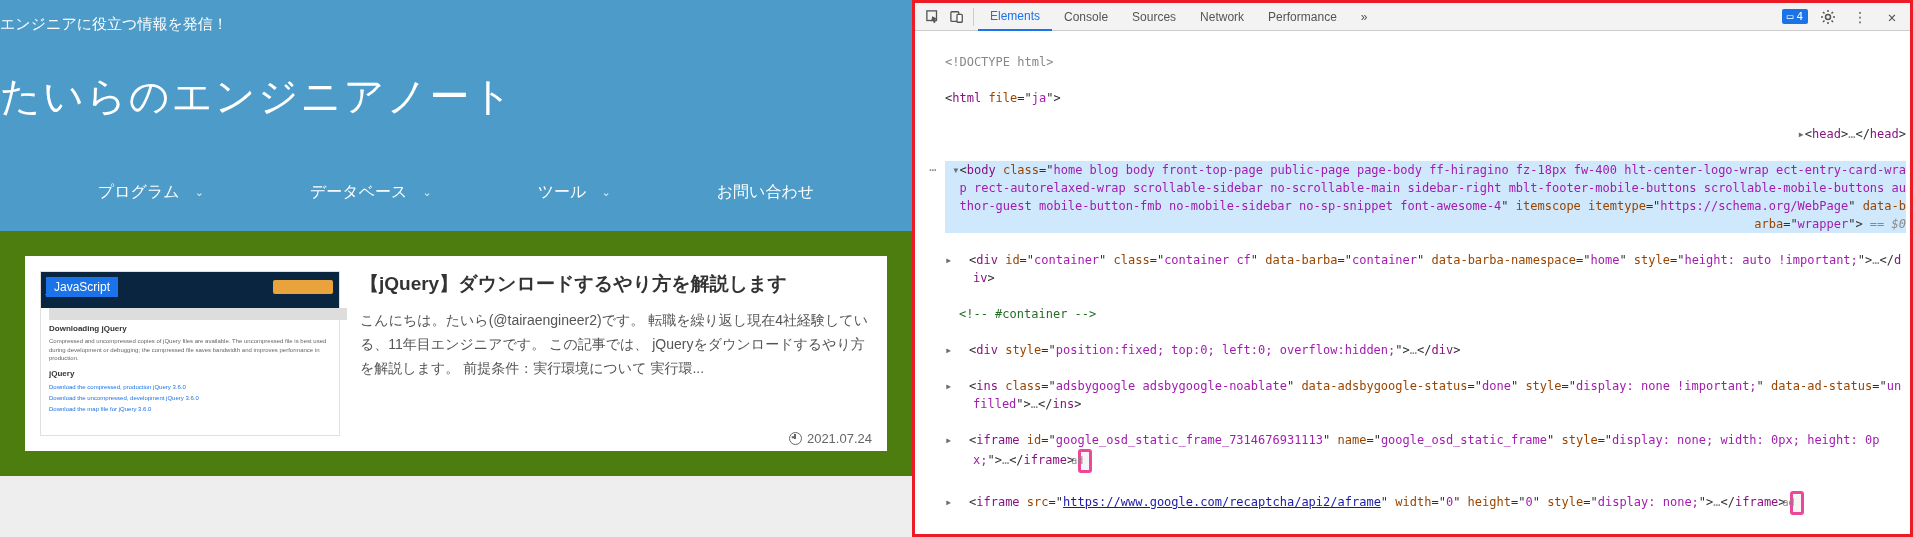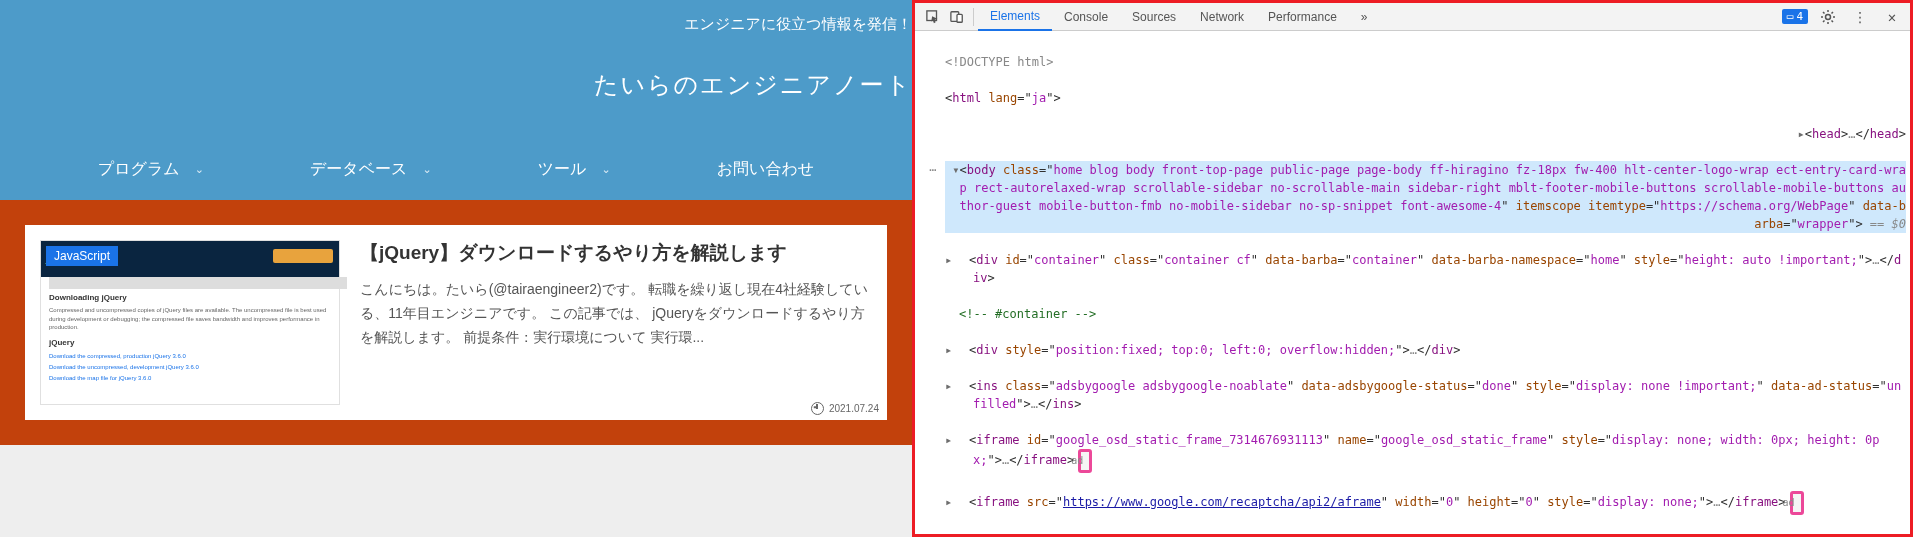--- a/index.html
+++ b/index.html
@@ -1,38 +1,38 @@
 <!DOCTYPE html>
 <html><head>
 <meta charset="utf-8">
 <style>
 * { margin: 0; padding: 0; box-sizing: border-box; }
 body { font-family: "Hiragino Sans", Meiryo, sans-serif; font-size: 13px; overflow: hidden; }
 .main-container { display: flex; width: 1913px; height: 537px; }
 .website-panel { width: 912px; height: 537px; background: #eee; overflow: hidden; }
-.site-header { background: #4d9bc9; color: #fff; text-align: right; padding: 15px 0 12px; }
+.site-header { background: #4d9bc9; color: #fff; text-align: left; padding: 15px 0 20px; }
 .tagline { font-size: 15px; margin-bottom: 35px; }
-.site-title { font-size: 24px; letter-spacing: 2px; margin-bottom: 50px; }
+.site-title { font-size: 40px; letter-spacing: 2px; margin-bottom: 50px; }
 .nav-menu { display: flex; justify-content: center; gap: 16px; }
 .nav-item { padding: 8px 45px; font-size: 16px; display: flex; align-items: center; gap: 15px; cursor: pointer; }
 .chevron { font-size: 11px; opacity: 0.8; }
-.content-area { background: #c2410c; padding: 25px; }
+.content-area { background: #4d7c0f; padding: 25px; }
 .article-card { background: #fff; display: flex; padding: 15px; gap: 20px; position: relative; }
 .thumb-wrap { position: relative; width: 300px; height: 165px; background: #f5f5f5; flex-shrink: 0; border: 1px solid #e0e0e0; }
 .cat-badge { position: absolute; top: 5px; left: 5px; background: #1a73e8; color: #fff; padding: 3px 8px; font-size: 12px; z-index: 2; }
 .fake-thumb { width: 100%; height: 100%; background: linear-gradient(to bottom, #0a2540 0%, #0a2540 22%, #fff 22%, #fff 100%); position: relative; font-size: 6px; color: #666; padding-top: 45px; padding-left: 8px; line-height: 1.4; }
 .fake-thumb-top { position: absolute; top: 0; left: 0; width: 100%; height: 22%; background: #0a2540; color: #5c9; font-family: Arial; font-style: italic; font-size: 14px; padding: 6px; }
 .fake-thumb-top .btn { position: absolute; right: 6px; top: 8px; background: #e8a33d; width: 60px; height: 14px; border-radius: 2px; }
 .fake-thumb-bar { position: absolute; top: 22%; width: 100%; height: 12px; background: #ddd; }
 .fake-thumb-h { font-weight: bold; color: #333; font-size: 8px; margin-top: 6px; margin-bottom: 3px; }
 .fake-thumb .link { color: #1a73e8; display: block; margin-top: 3px; }
 .article-body { flex: 1; }
 .article-title { font-size: 19px; font-weight: bold; margin-bottom: 12px; color: #333; }
 .article-excerpt { font-size: 14px; color: #555; line-height: 1.7; }
-.article-date { position: absolute; right: 8px; bottom: 5px; font-size: 10px; color: #666; display: flex; align-items: center; gap: 5px; }
+.article-date { position: absolute; right: 15px; bottom: 5px; font-size: 13px; color: #666; display: flex; align-items: center; gap: 5px; }
 .clock-icon { width: 13px; height: 13px; border: 1.5px solid #666; border-radius: 50%; position: relative; }
 .clock-icon::before { content: ''; position: absolute; top: 1px; left: 4.5px; width: 1.5px; height: 5px; background: #666; transform-origin: bottom; transform: rotate(0deg); }
 .clock-icon::after { content: ''; position: absolute; top: 4px; left: 4.5px; width: 1.5px; height: 3px; background: #666; transform-origin: top; transform: rotate(90deg); }
 
 
 .devtools { flex: 1; background: #fff; border: 3px solid #ed1c24; display: flex; flex-direction: column; font-family: Consolas, Menlo, monospace; font-size: 12px; }
 .dt-tabs { display: flex; align-items: center; background: #f3f3f3; border-bottom: 1px solid #ccc; height: 28px; padding: 0 6px; }
 .dt-tab-icon { width: 16px; height: 16px; margin: 0 4px; cursor: pointer; display: flex; align-items: center; justify-content: center; }
 .dt-tab { padding: 6px 12px; cursor: pointer; color: #555; font-family: Arial, sans-serif; }
 .dt-tab.active { color: #1a73e8; border-bottom: 2px solid #1a73e8; }
@@ -139,21 +139,21 @@
               <path d="M8 1v2M8 13v2M1 8h2M13 8h2M3 3l1.5 1.5M11.5 11.5L13 13M3 13l1.5-1.5M11.5 4.5L13 3" stroke="#555" stroke-width="1.5"></path>
             </svg>
           </span>
         <span class="dt-tab-icon" style="font-size:14px;color:#555;">⋮</span>
         <span class="dt-tab-icon" style="font-size:14px;color:#555;">✕</span>
       </div>
     </div>
 
     <div class="dt-dom">
 <div class="dom-line"><span class="dim">&lt;!DOCTYPE html&gt;</span></div>
-<div class="dom-line"><span class="dom-text">&lt;</span><span class="tag-name">html</span> <span class="attr-name">lang</span><span class="dom-text">="</span><span class="attr-val">ja</span><span class="dom-text">"&gt;</span></div>
+<div class="dom-line"><span class="dom-text">&lt;</span><span class="tag-name">html</span> <span class="attr-name">file</span><span class="dom-text">="</span><span class="attr-val">ja</span><span class="dom-text">"&gt;</span></div>
 <div class="dom-line l1"><span class="toggle">▸</span><span class="dom-text">&lt;</span><span class="tag-name">head</span><span class="dom-text">&gt;</span><span class="dim">…</span><span class="dom-text">&lt;/</span><span class="tag-name">head</span><span class="dom-text">&gt;</span></div>
 <div class="dom-line l1 highlighted"><span class="dots">⋯</span><span class="toggle">▾</span><span class="dom-text">&lt;</span><span class="tag-name">body</span> <span class="attr-name">class</span><span class="dom-text">="</span><span class="attr-val">home blog body front-top-page public-page page-body ff-hiragino fz-18px fw-400 hlt-center-logo-wrap ect-entry-card-wrap rect-autorelaxed-wrap scrollable-sidebar no-scrollable-main sidebar-right mblt-footer-mobile-buttons scrollable-mobile-buttons author-guest mobile-button-fmb no-mobile-sidebar no-sp-snippet font-awesome-4</span><span class="dom-text">"</span> <span class="attr-name">itemscope</span> <span class="attr-name">itemtype</span><span class="dom-text">="</span><span class="attr-val">https://schema.org/WebPage</span><span class="dom-text">"</span> <span class="attr-name">data-barba</span><span class="dom-text">="</span><span class="attr-val">wrapper</span><span class="dom-text">"&gt;</span><span class="eq0"> == $0</span></div>
 <div class="dom-line l2"><span class="toggle">▸</span><span class="dom-text">&lt;</span><span class="tag-name">div</span> <span class="attr-name">id</span><span class="dom-text">="</span><span class="attr-val">container</span><span class="dom-text">"</span> <span class="attr-name">class</span><span class="dom-text">="</span><span class="attr-val">container cf</span><span class="dom-text">"</span> <span class="attr-name">data-barba</span><span class="dom-text">="</span><span class="attr-val">container</span><span class="dom-text">"</span> <span class="attr-name">data-barba-namespace</span><span class="dom-text">="</span><span class="attr-val">home</span><span class="dom-text">"</span> <span class="attr-name">style</span><span class="dom-text">="</span><span class="attr-val">height: auto !important;</span><span class="dom-text">"&gt;</span><span class="dim">…</span><span class="dom-text">&lt;/</span><span class="tag-name">div</span><span class="dom-text">&gt;</span></div>
 <div class="dom-line l2"><span class="comment">&lt;!-- #container --&gt;</span></div>
 <div class="dom-line l2"><span class="toggle">▸</span><span class="dom-text">&lt;</span><span class="tag-name">div</span> <span class="attr-name">style</span><span class="dom-text">="</span><span class="attr-val">position:fixed; top:0; left:0; overflow:hidden;</span><span class="dom-text">"&gt;</span><span class="dim">…</span><span class="dom-text">&lt;/</span><span class="tag-name">div</span><span class="dom-text">&gt;</span></div>
 <div class="dom-line l2"><span class="toggle">▸</span><span class="dom-text">&lt;</span><span class="tag-name">ins</span> <span class="attr-name">class</span><span class="dom-text">="</span><span class="attr-val">adsbygoogle adsbygoogle-noablate</span><span class="dom-text">"</span> <span class="attr-name">data-adsbygoogle-status</span><span class="dom-text">="</span><span class="attr-val">done</span><span class="dom-text">"</span> <span class="attr-name">style</span><span class="dom-text">="</span><span class="attr-val">display: none !important;</span><span class="dom-text">"</span> <span class="attr-name">data-ad-status</span><span class="dom-text">="</span><span class="attr-val">unfilled</span><span class="dom-text">"&gt;</span><span class="dim">…</span><span class="dom-text">&lt;/</span><span class="tag-name">ins</span><span class="dom-text">&gt;</span></div>
 <div class="dom-line l2"><span class="toggle">▸</span><span class="dom-text">&lt;</span><span class="tag-name">iframe</span> <span class="attr-name">id</span><span class="dom-text">="</span><span class="attr-val">google_osd_static_frame_7314676931113</span><span class="dom-text">"</span> <span class="attr-name">name</span><span class="dom-text">="</span><span class="attr-val">google_osd_static_frame</span><span class="dom-text">"</span> <span class="attr-name">style</span><span class="dom-text">="</span><span class="attr-val">display: none; width: 0px; height: 0px;</span><span class="dom-text">"&gt;</span><span class="dim">…</span><span class="dom-text">&lt;/</span><span class="tag-name">iframe</span><span class="dom-text">&gt;</span><span class="ad-badge">ad</span></div>
 <div class="dom-line l2"><span class="toggle">▸</span><span class="dom-text">&lt;</span><span class="tag-name">iframe</span> <span class="attr-name">src</span><span class="dom-text">="</span><span class="url-link">https://www.google.com/recaptcha/api2/aframe</span><span class="dom-text">"</span> <span class="attr-name">width</span><span class="dom-text">="</span><span class="attr-val">0</span><span class="dom-text">"</span> <span class="attr-name">height</span><span class="dom-text">="</span><span class="attr-val">0</span><span class="dom-text">"</span> <span class="attr-name">style</span><span class="dom-text">="</span><span class="attr-val">display: none;</span><span class="dom-text">"&gt;</span><span class="dim">…</span><span class="dom-text">&lt;/</span><span class="tag-name">iframe</span><span class="dom-text">&gt;</span><span class="ad-badge">ad</span></div>
 <div class="dom-line l2"><span class="dom-text">&lt;/</span><span class="tag-name">body</span><span class="dom-text">&gt;</span></div>
 

